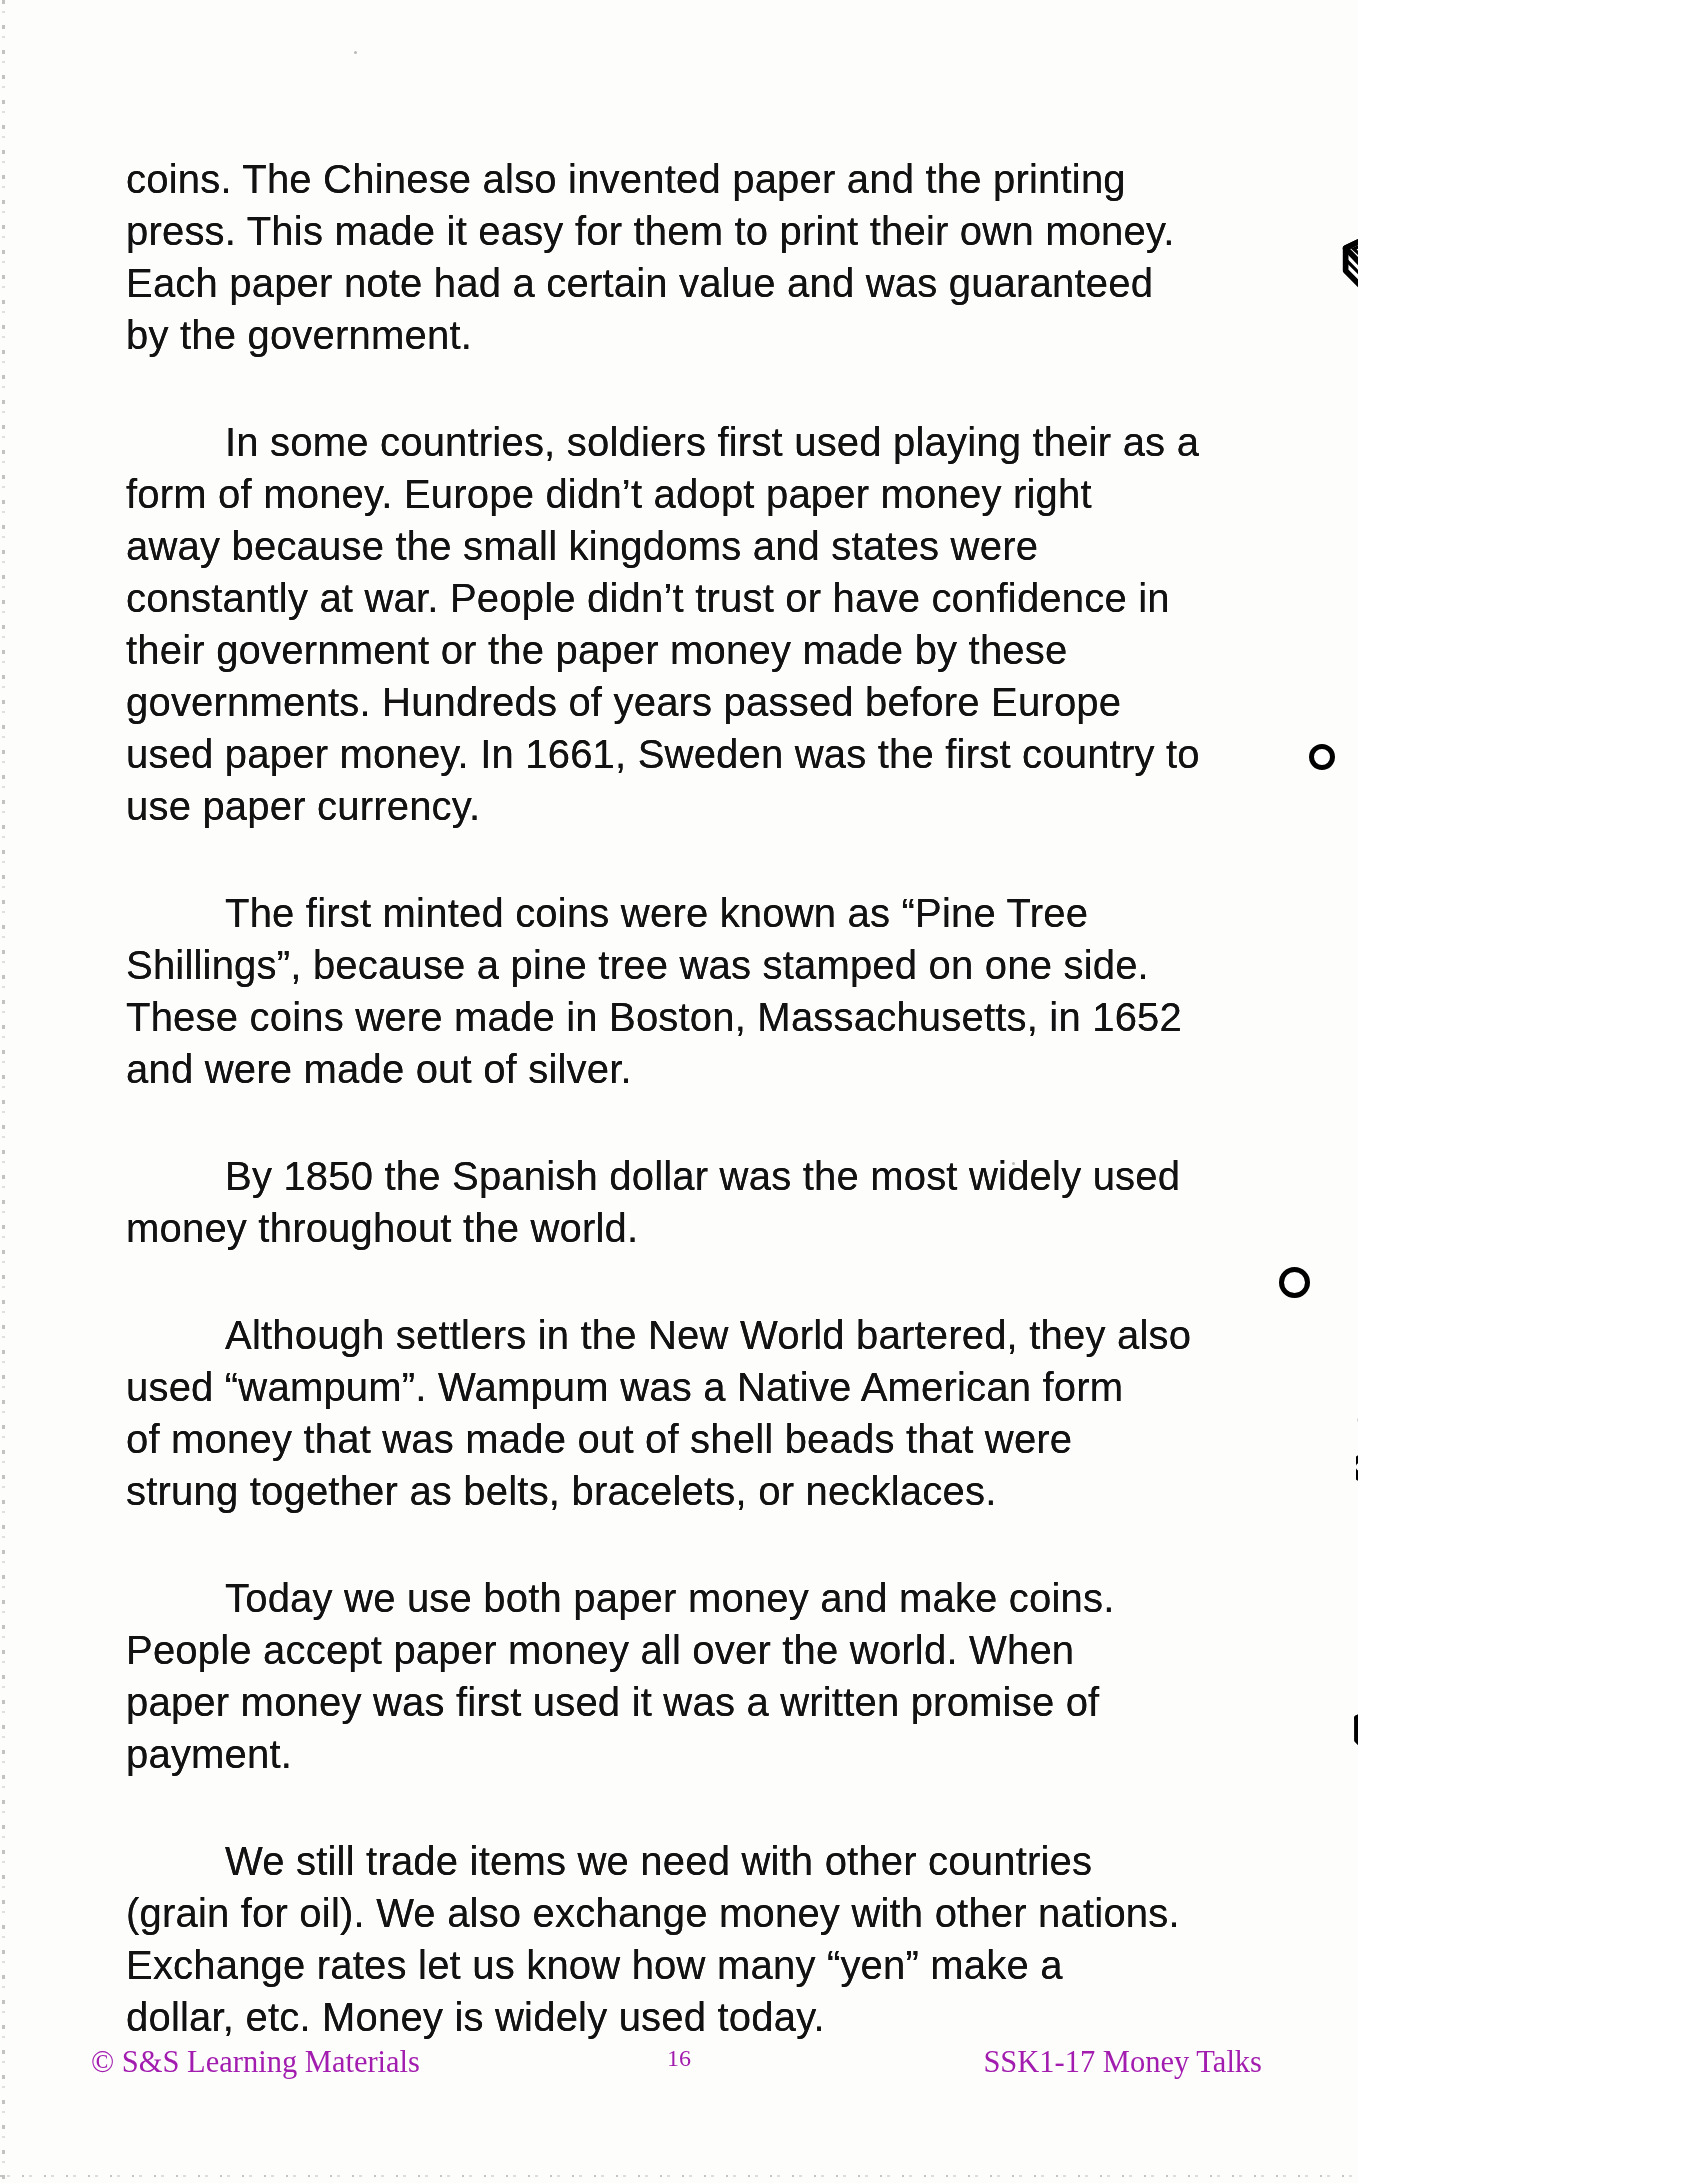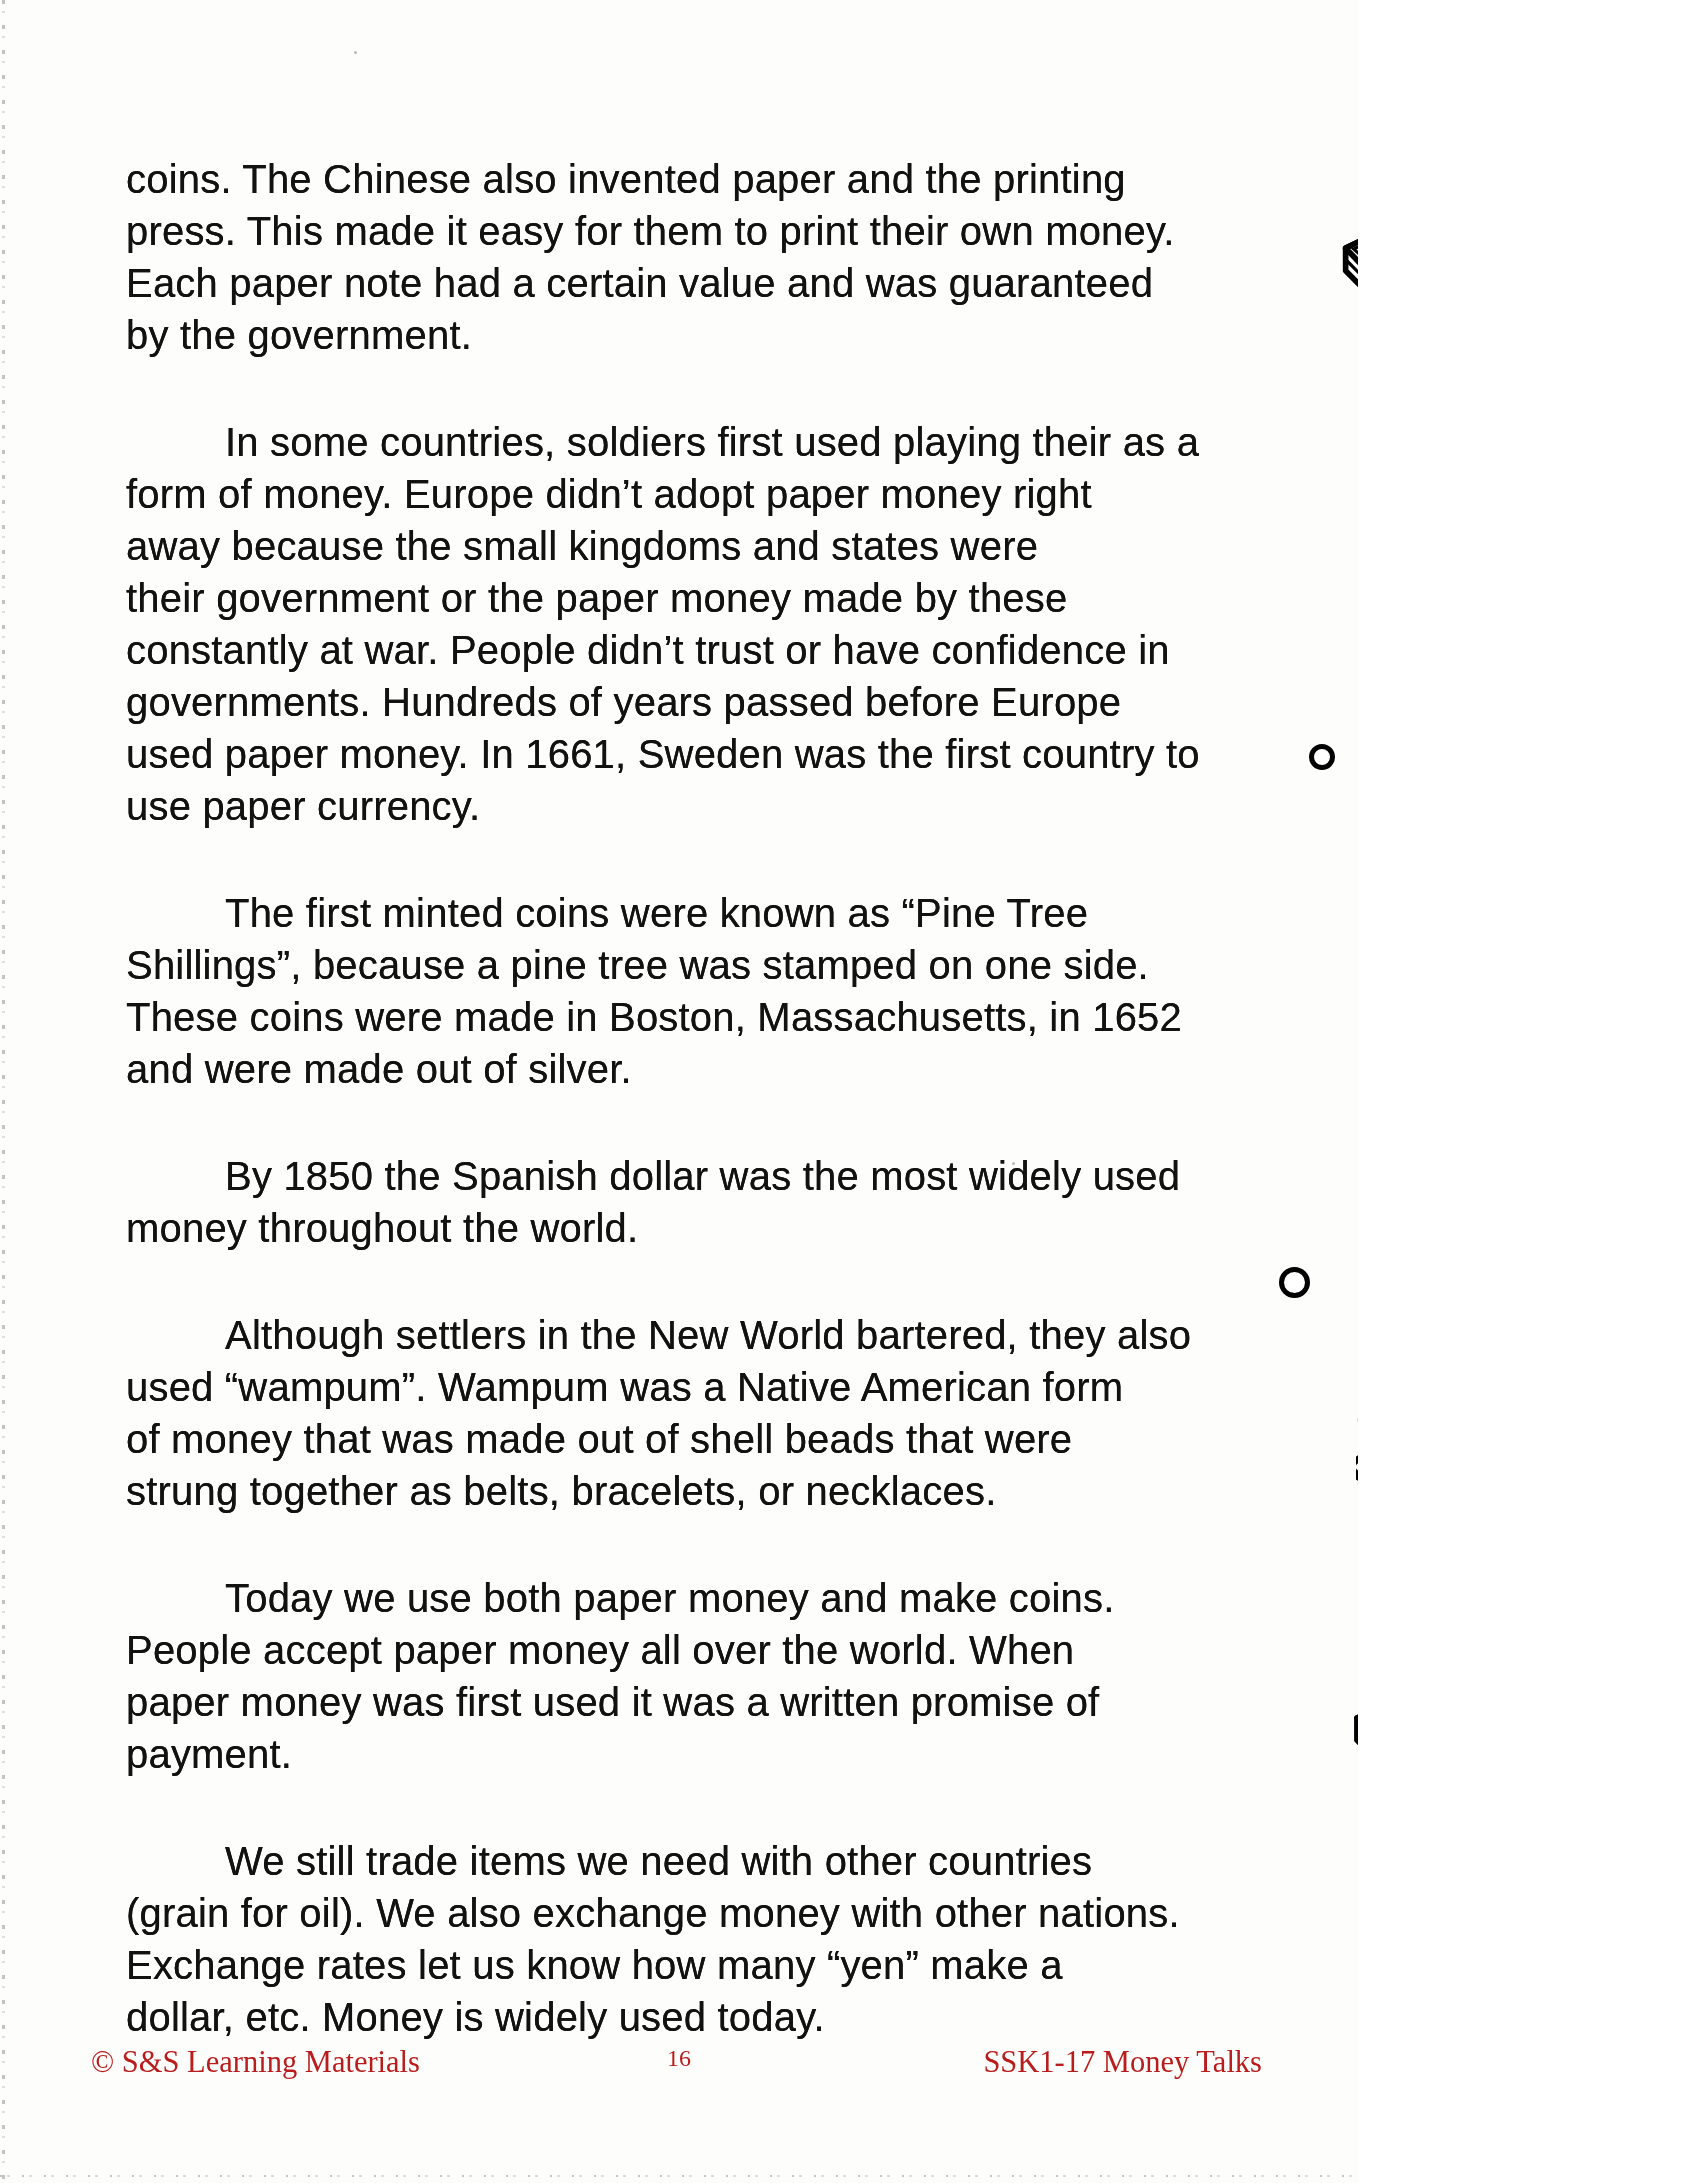--- a/index.html
+++ b/index.html
@@ -42,21 +42,21 @@
   
   .illu{position:absolute;}
   .ring{
     position:absolute;border:5.8px solid #000;border-radius:50%;
     background:#fff;box-sizing:border-box;
   }
 
   
   .footer{
     position:absolute;left:0;top:2045px;width:100%;height:41px;
-    font-family:"Liberation Serif", serif;font-size:30.5px;color:#b91c1c;
+    font-family:"Liberation Serif", serif;font-size:30.5px;color:#a21caf;
   }
   .f-left{position:absolute;left:91px;top:0;}
   .f-center{position:absolute;left:0;top:0;width:100%;text-align:center;font-weight:normal;font-size:24px;}
   .f-right{position:absolute;right:96px;top:0;}
 </style>
 </head>
 <body>
 
 <svg width="0" height="0" style="position:absolute" aria-hidden="true">
   <defs>
@@ -158,22 +158,22 @@
       <div class="para">
         <div class="line">coins. The Chinese also invented paper and the printing</div>
         <div class="line">press. This made it easy for them to print their own money.</div>
         <div class="line">Each paper note had a certain value and was guaranteed</div>
         <div class="line">by the government.</div>
       </div>
       <div class="para indent">
         <div class="line">In some countries, soldiers first used playing their as a</div>
         <div class="line">form of money. Europe didn’t adopt paper money right</div>
         <div class="line">away because the small kingdoms and states were</div>
+        <div class="line">constantly at war. People didn’t trust or have confidence in</div>
         <div class="line">their government or the paper money made by these</div>
-        <div class="line">constantly at war. People didn’t trust or have confidence in</div>
         <div class="line">governments. Hundreds of years passed before Europe</div>
         <div class="line">used paper money. In 1661, Sweden was the first country to</div>
         <div class="line">use paper currency.</div>
       </div>
       <div class="para indent">
         <div class="line">The first minted coins were known as “Pine Tree</div>
         <div class="line">Shillings”, because a pine tree was stamped on one side.</div>
         <div class="line">These coins were made in Boston, Massachusetts, in 1652</div>
         <div class="line">and were made out of silver.</div>
       </div>

